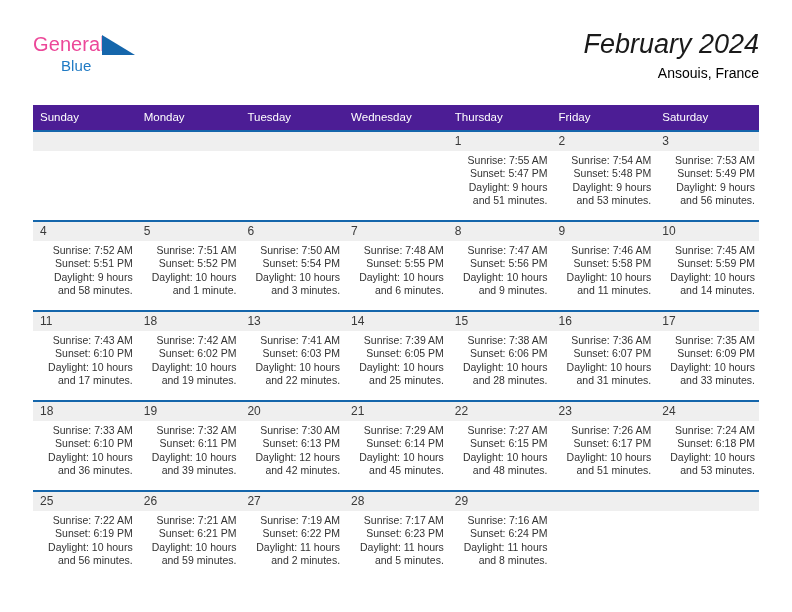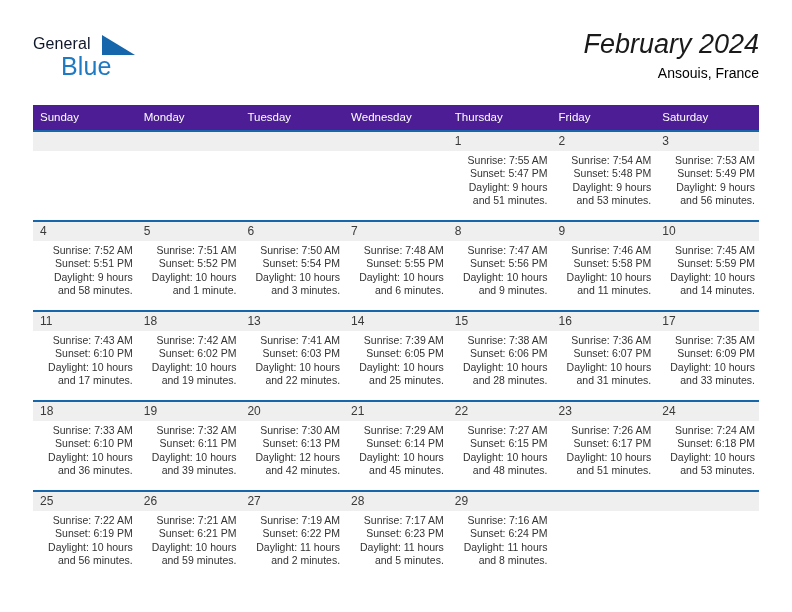--- a/index.html
+++ b/index.html
@@ -32,30 +32,30 @@
     position: absolute;
     left: 0;
     top: 4px;
     width: 130px;
     height: 56px;
   }
   .brand-general {
     position: absolute;
     left: 0;
     top: 0;
-    font-size: 16px;
-    color: #0f172a;
+    font-size: 20px;
+    color: #ec4899;
     letter-spacing: 0.1px;
     line-height: 24px;
   }
   .brand-blue {
     position: absolute;
     left: 28px;
     top: 22px;
-    font-size: 25px;
+    font-size: 15px;
     color: #1f7ac4;
     letter-spacing: 0.1px;
     line-height: 24px;
   }
   .brand-tri {
     position: absolute;
     left: 69px;
     top: 3px;
     width: 0;
     height: 0;

